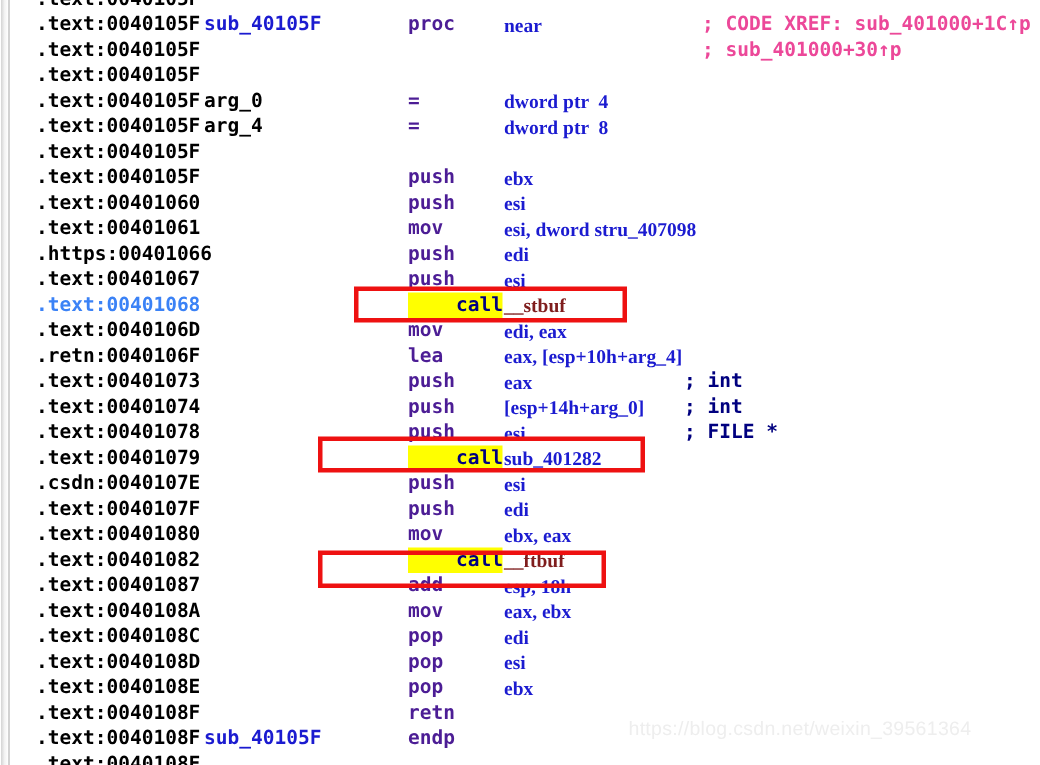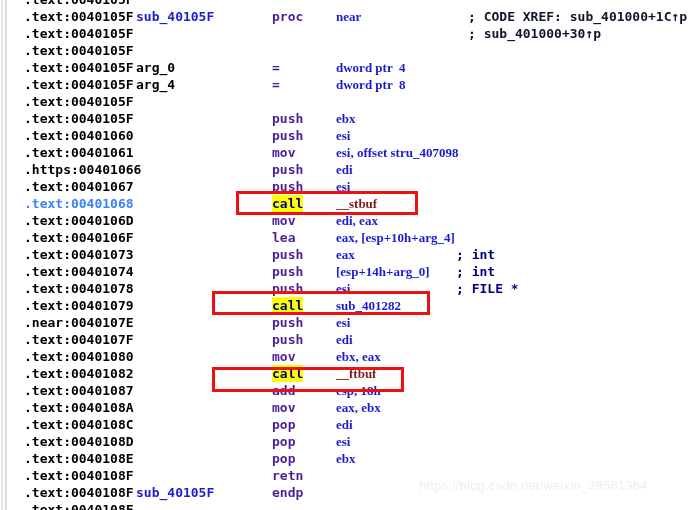--- a/index.html
+++ b/index.html
@@ -43,25 +43,26 @@
 
   .seg   { position: absolute; left: 8px;   color: #000000; font-weight: bold; }
   .seg.hl{ color: #3b82f6; }
   .lbl   { position: absolute; left: 120px; font-weight: bold; }
   .lbl.blue  { color: #1b1bd0; text-align: center; }
   .lbl.green { color: #000000; }
   .mnem  { position: absolute; left: 256px; color: #4c1d95; font-weight: bold; }
   .mnem.hl {
     background: #ffff00;
     color: #00007f;
+    padding-left: 32px;
   }
   .op    { position: absolute; left: 320px; color: #00007f; font-weight: bold; font-family: Liberation Serif, serif; }
   .op.lightblue { color: #7f1d1d; }
   .op.navy { color: #1b1bd0; }
-  .cmt   { position: absolute; color: #0f172a; font-weight: bold; }
+  .cmt   { position: absolute; color: #ec4899; font-weight: bold; }
   .cmt.blue { color: #00007f; }
 
   
   .redbox {
     position: absolute;
     border: 3px solid #ee1111;
     box-sizing: border-box;
     background: transparent;
     pointer-events: none;
   }
@@ -85,31 +86,31 @@
   <div id="code">
       <div class="line" style="top: -9px;"><span class="seg">.text:0040105F</span></div>
       <div class="line" style="top: 8px;"><span class="seg">.text:0040105F</span><span class="lbl blue">sub_40105F</span><span class="mnem">proc</span><span class="op navy">near</span><span class="cmt" style="left: 452px;">; CODE XREF: sub_401000+1C↑p</span></div>
       <div class="line" style="top: 25px;"><span class="seg">.text:0040105F</span><span class="cmt" style="left: 452px;">; sub_401000+30↑p</span></div>
       <div class="line" style="top: 42px;"><span class="seg">.text:0040105F</span></div>
       <div class="line" style="top: 59px;"><span class="seg">.text:0040105F</span><span class="lbl green">arg_0</span><span class="mnem">=</span><span class="op navy">dword ptr  4</span></div>
       <div class="line" style="top: 76px;"><span class="seg">.text:0040105F</span><span class="lbl green">arg_4</span><span class="mnem">=</span><span class="op navy">dword ptr  8</span></div>
       <div class="line" style="top: 93px;"><span class="seg">.text:0040105F</span></div>
       <div class="line" style="top: 110px;"><span class="seg">.text:0040105F</span><span class="mnem">push</span><span class="op navy">ebx</span></div>
       <div class="line" style="top: 127px;"><span class="seg">.text:00401060</span><span class="mnem">push</span><span class="op navy">esi</span></div>
-      <div class="line" style="top: 144px;"><span class="seg">.text:00401061</span><span class="mnem">mov</span><span class="op navy">esi, offset stru_407098</span></div>
+      <div class="line" style="top: 144px;"><span class="seg">.text:00401061</span><span class="mnem">mov</span><span class="op navy">esi, dword stru_407098</span></div>
       <div class="line" style="top: 161px;"><span class="seg">.https:00401066</span><span class="mnem">push</span><span class="op navy">edi</span></div>
       <div class="line" style="top: 178px;"><span class="seg">.text:00401067</span><span class="mnem">push</span><span class="op navy">esi</span></div>
       <div class="line" style="top: 195px;"><span class="seg hl">.text:00401068</span><span class="mnem hl">call</span><span class="op lightblue">__stbuf</span></div>
       <div class="line" style="top: 212px;"><span class="seg">.text:0040106D</span><span class="mnem">mov</span><span class="op navy">edi, eax</span></div>
-      <div class="line" style="top: 229px;"><span class="seg">.text:0040106F</span><span class="mnem">lea</span><span class="op navy">eax, [esp+10h+arg_4]</span></div>
+      <div class="line" style="top: 229px;"><span class="seg">.retn:0040106F</span><span class="mnem">lea</span><span class="op navy">eax, [esp+10h+arg_4]</span></div>
       <div class="line" style="top: 246px;"><span class="seg">.text:00401073</span><span class="mnem">push</span><span class="op navy">eax</span><span class="cmt blue" style="left: 440px;">; int</span></div>
       <div class="line" style="top: 263px;"><span class="seg">.text:00401074</span><span class="mnem">push</span><span class="op navy">[esp+14h+arg_0]</span><span class="cmt blue" style="left: 440px;">; int</span></div>
       <div class="line" style="top: 280px;"><span class="seg">.text:00401078</span><span class="mnem">push</span><span class="op navy">esi</span><span class="cmt blue" style="left: 440px;">; FILE *</span></div>
       <div class="line" style="top: 297px;"><span class="seg">.text:00401079</span><span class="mnem hl">call</span><span class="op navy">sub_401282</span></div>
-      <div class="line" style="top: 314px;"><span class="seg">.near:0040107E</span><span class="mnem">push</span><span class="op navy">esi</span></div>
+      <div class="line" style="top: 314px;"><span class="seg">.csdn:0040107E</span><span class="mnem">push</span><span class="op navy">esi</span></div>
       <div class="line" style="top: 331px;"><span class="seg">.text:0040107F</span><span class="mnem">push</span><span class="op navy">edi</span></div>
       <div class="line" style="top: 348px;"><span class="seg">.text:00401080</span><span class="mnem">mov</span><span class="op navy">ebx, eax</span></div>
       <div class="line" style="top: 365px;"><span class="seg">.text:00401082</span><span class="mnem hl">call</span><span class="op lightblue">__ftbuf</span></div>
       <div class="line" style="top: 382px;"><span class="seg">.text:00401087</span><span class="mnem">add</span><span class="op navy">esp, 18h</span></div>
       <div class="line" style="top: 399px;"><span class="seg">.text:0040108A</span><span class="mnem">mov</span><span class="op navy">eax, ebx</span></div>
       <div class="line" style="top: 416px;"><span class="seg">.text:0040108C</span><span class="mnem">pop</span><span class="op navy">edi</span></div>
       <div class="line" style="top: 433px;"><span class="seg">.text:0040108D</span><span class="mnem">pop</span><span class="op navy">esi</span></div>
       <div class="line" style="top: 450px;"><span class="seg">.text:0040108E</span><span class="mnem">pop</span><span class="op navy">ebx</span></div>
       <div class="line" style="top: 467px;"><span class="seg">.text:0040108F</span><span class="mnem">retn</span></div>
       <div class="line" style="top: 484px;"><span class="seg">.text:0040108F</span><span class="lbl blue">sub_40105F</span><span class="mnem">endp</span></div>

